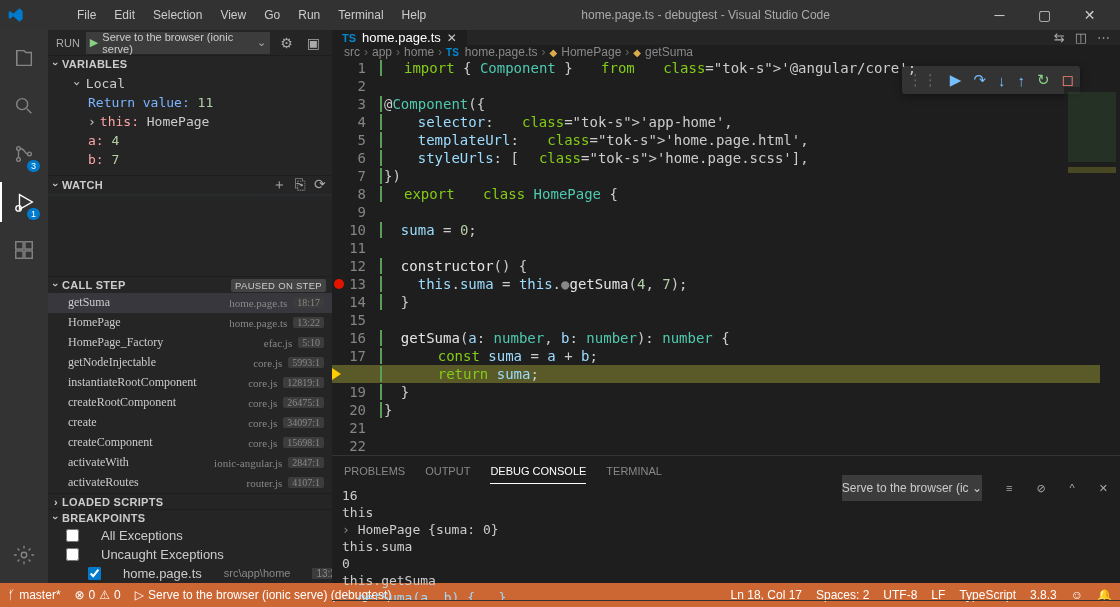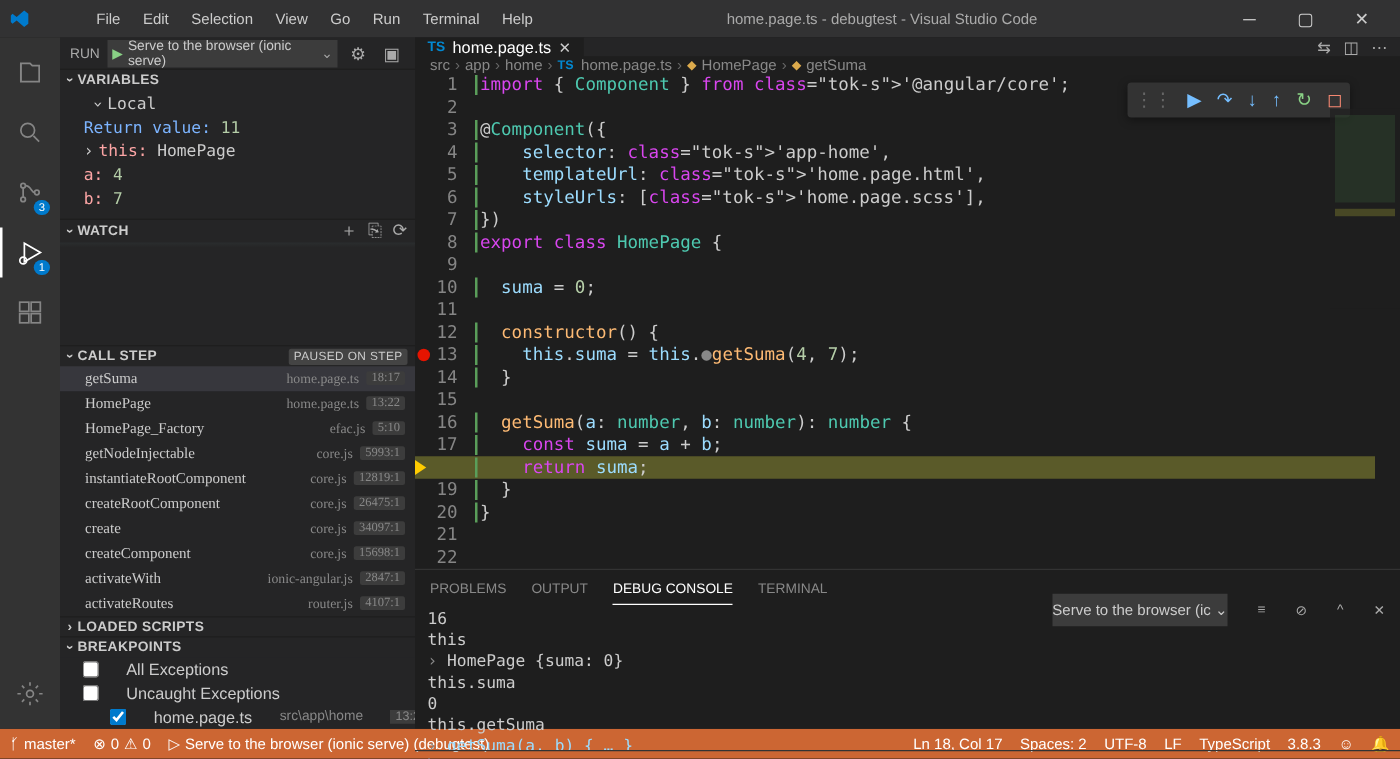--- a/index.html
+++ b/index.html
@@ -24,21 +24,21 @@
 .sidebar { width: 284px; background: #252526; display:flex; flex-direction:column; color:#ccc; overflow:hidden;}
 .run-header { height: 34px; display:flex; align-items:center; padding: 0 8px; font-size:11px; gap:6px;}
 .run-header .label { color:#aaa;}
 .run-select { display:flex; align-items:center; background:#3c3c3c; height:22px; padding:0 4px; font-size:11px; gap:4px;}
 .run-select .play { color:#89d185;}
 .run-header .icon { color:#aaa; font-size:14px; padding:0 4px;}
 .section-hdr { height: 22px; background:#252526; display:flex; align-items:center; padding: 0 6px; color:#ccc; font-size:11px; font-weight:700; letter-spacing:.3px; border-top:1px solid #1e1e1e;}
 .section-hdr .actions { margin-left:auto; display:flex; gap:8px; color:#aaa; font-weight:400; font-size:14px;}
 .sec-body { font-family: Consolas, monospace; font-size:13px; padding:2px 0 6px 0;}
 .sec-body .row { padding: 2px 8px 2px 26px; white-space:nowrap;}
-.sec-body .row.i1 { padding-left:19px;}
+.sec-body .row.i1 { padding-left:40px;}
 .twisty::before { content:"›"; display:inline-block; transform:rotate(90deg); margin-right:4px; color:#ccc;}
 .twisty.closed::before { transform:none;}
 .k { color:#ccc;}
 .v { color:#fca5a5;}
 .n { color:#b5cea8;}
 .fn { color:#7cb4ff;}
 .watch-empty { height:112px; display:flex; align-items:center; justify-content:center; color:#555; font-size:11px; background: linear-gradient(#2a2d2e,#252526 4px);}
 .cs-status { margin-left:auto; font-size:9.5px; font-weight:400; color:#ccc; background:#444; padding:1px 4px; border-radius:2px;}
 .cs-list { font-family:"Segoe UI"; font-size:12px;}
 .cs-item { display:flex; align-items:center; padding: 2px 8px 2px 20px; height:20px;}
@@ -74,21 +74,21 @@
 .gutter { width:48px; text-align:right; color:#858585; padding-right:14px; user-select:none;}
 .gutter .ln { height:18px;}
 .gutter .cur { color:#fff;}
 .bpdot { position:absolute; left:2px; width:10px; height:10px; border-radius:50%; background:#e51400;}
 .arrow { position:absolute; left:0; width:0;height:0; border-top:6px solid transparent; border-bottom:6px solid transparent; border-left:9px solid #ffcc00;}
 .code { padding-left:4px; position:relative;}
 .codeline { height:18px; white-space:pre;}
 .hl-line { position:absolute; left:0; right:20px; height:18px; background:#5a5a29;}
 .border-left { border-left:2px solid #5a9e5a; padding-left:2px; margin-left:-4px;}
 
-.tok-k { color:#d946ef;} .tok-t { color:#4ec9b0;} .tok-f { color:#fdba74;} .tok-p { color:#9cdcfe;} .tok-n { color:#b5cea8;}
+.tok-k { color:#84cc16;margin-left:20px;} .tok-t { color:#4ec9b0;} .tok-f { color:#e5e5e5;} .tok-p { color:#9cdcfe;} .tok-n { color:#b5cea8;}
 
 .minimap { position:absolute; right:0; top:57px; width:56px; height:160px; background:#1e1e1e; opacity:.7;}
 .minimap .mm { position:absolute; left:4px; right:4px; background:#3a3a2a;}
 
 .panel { height:167px; border-top:1px solid #333; display:flex; flex-direction:column;}
 .panel-tabs { height:30px; display:flex; align-items:center; padding:0 12px; gap:20px; font-size:11px; color:#888;}
 .panel-tabs span { cursor:pointer; padding:6px 0;}
 .panel-tabs span.act { color:#fff; border-bottom:1px solid #fff;}
 .panel-right { margin-left:auto; display:flex; align-items:center; gap:24px;margin-top:34px;}
 .panel-select { background:#3c3c3c; color:#ccc; padding:2px 18px 2px 8px; font-size:12px;}

